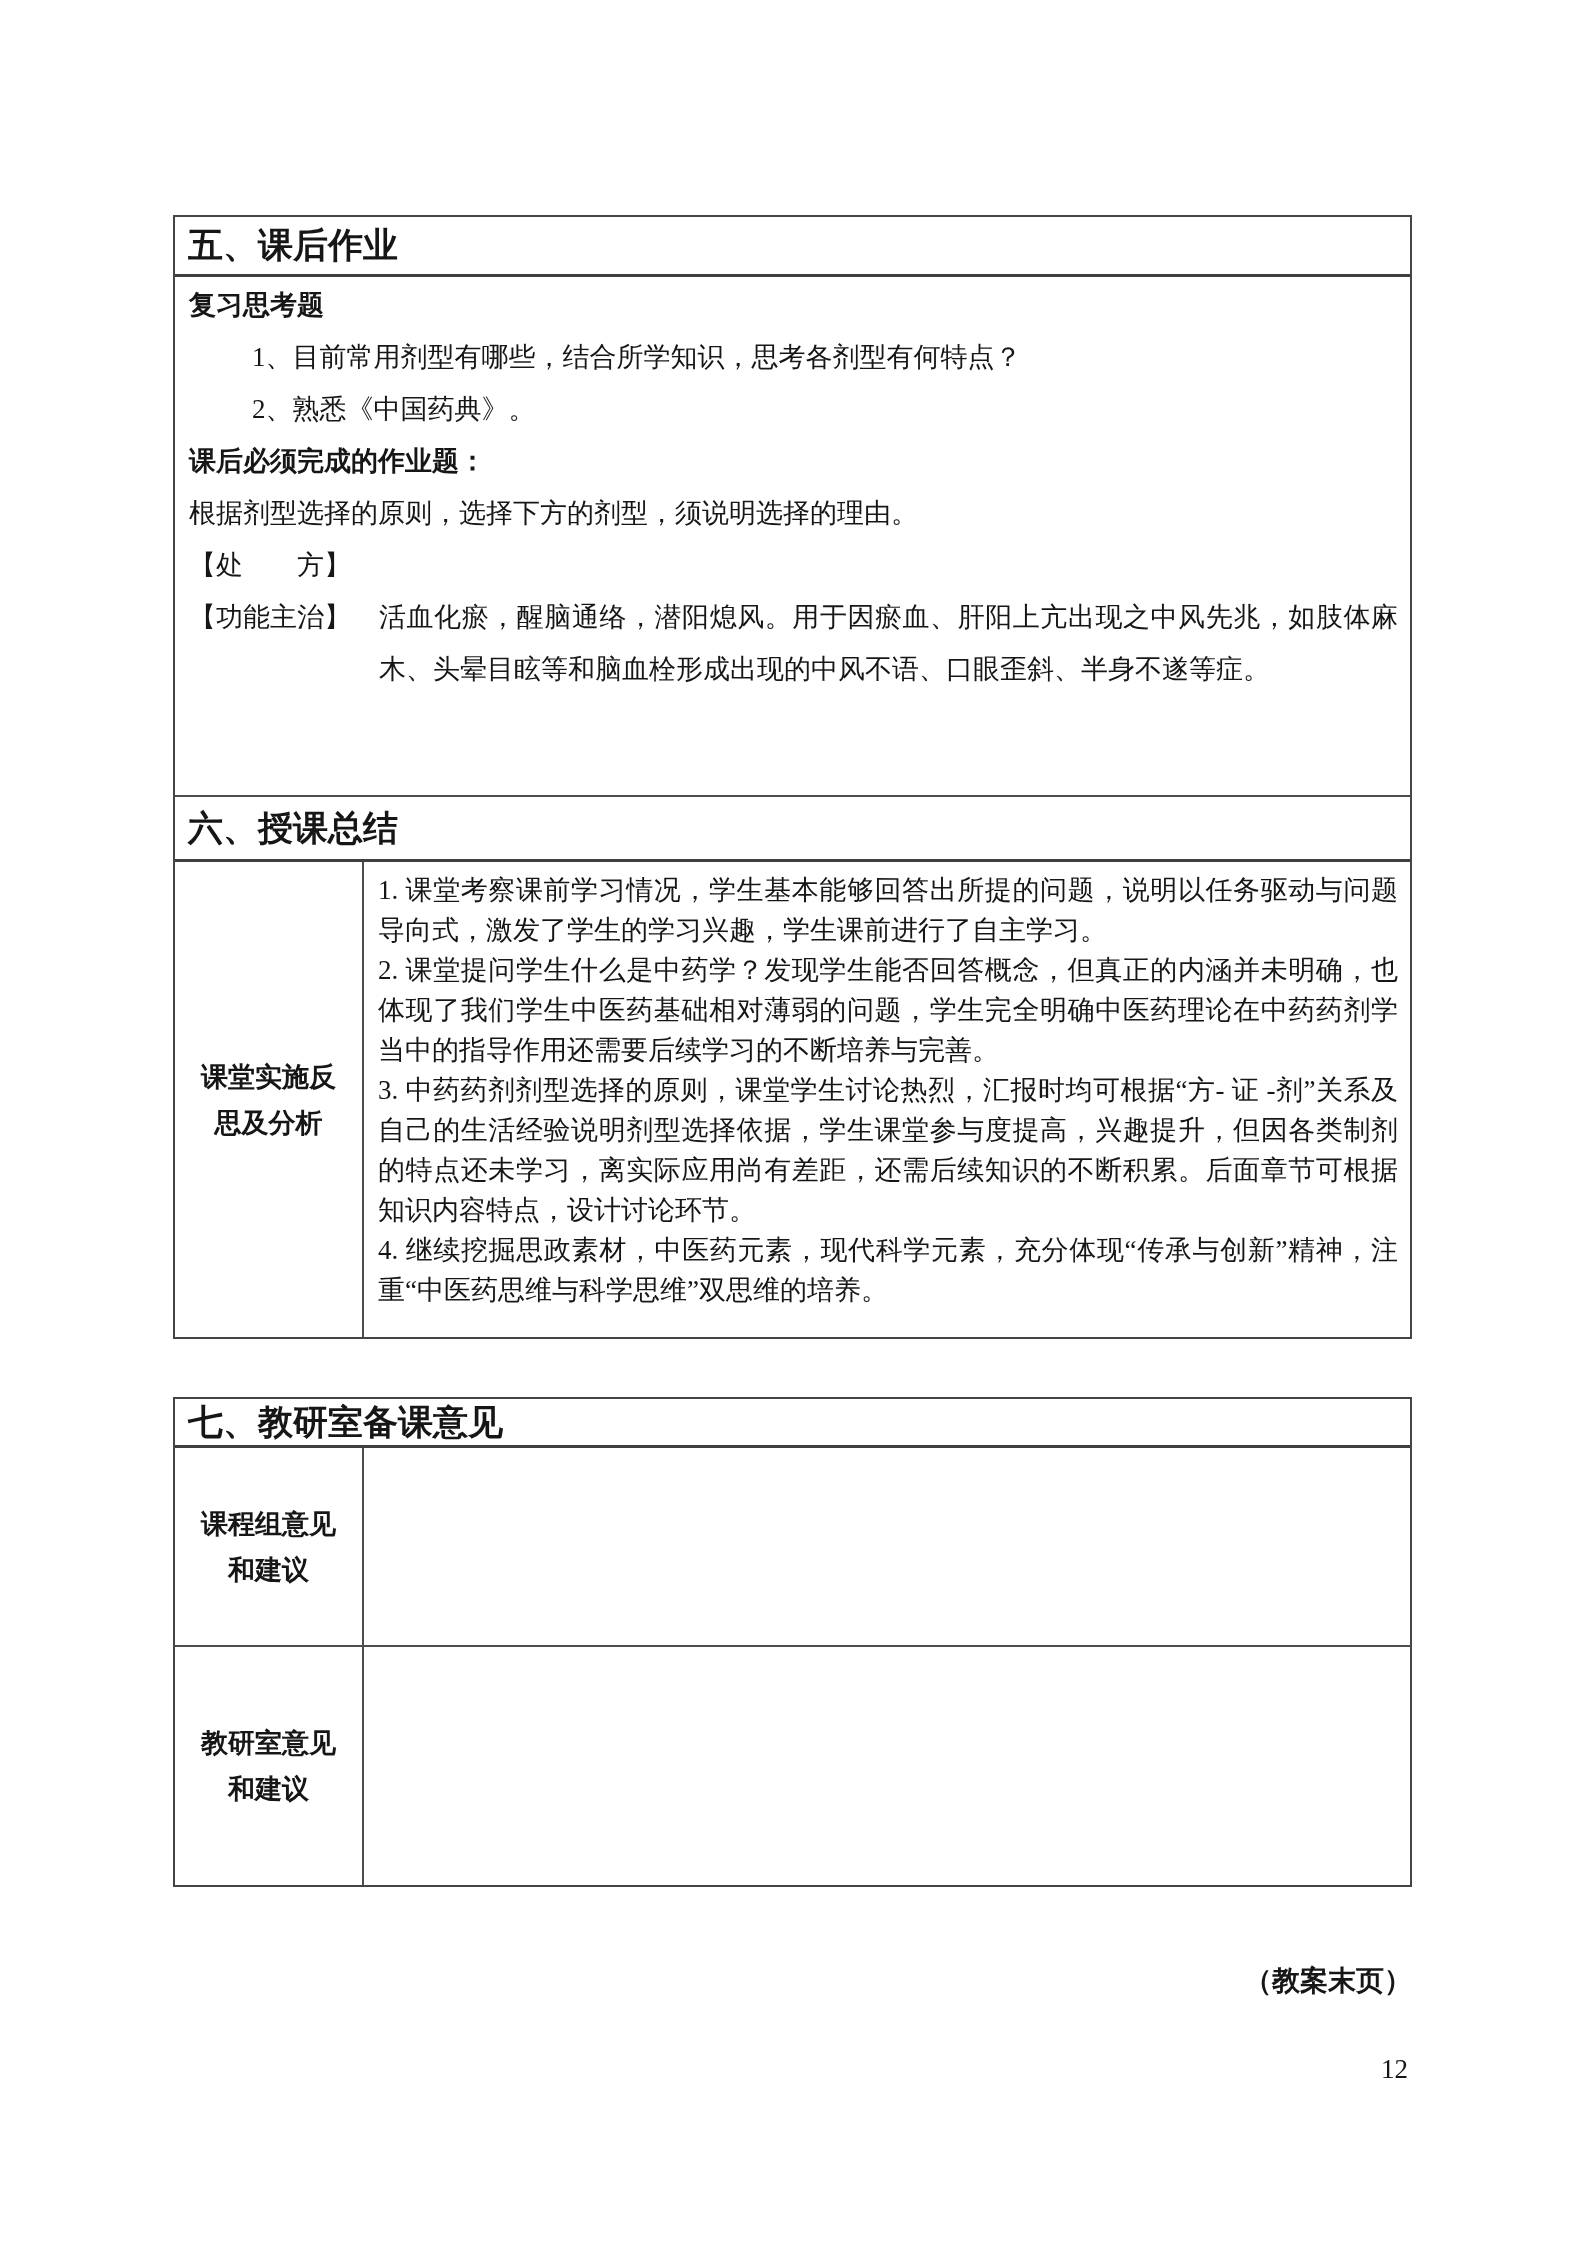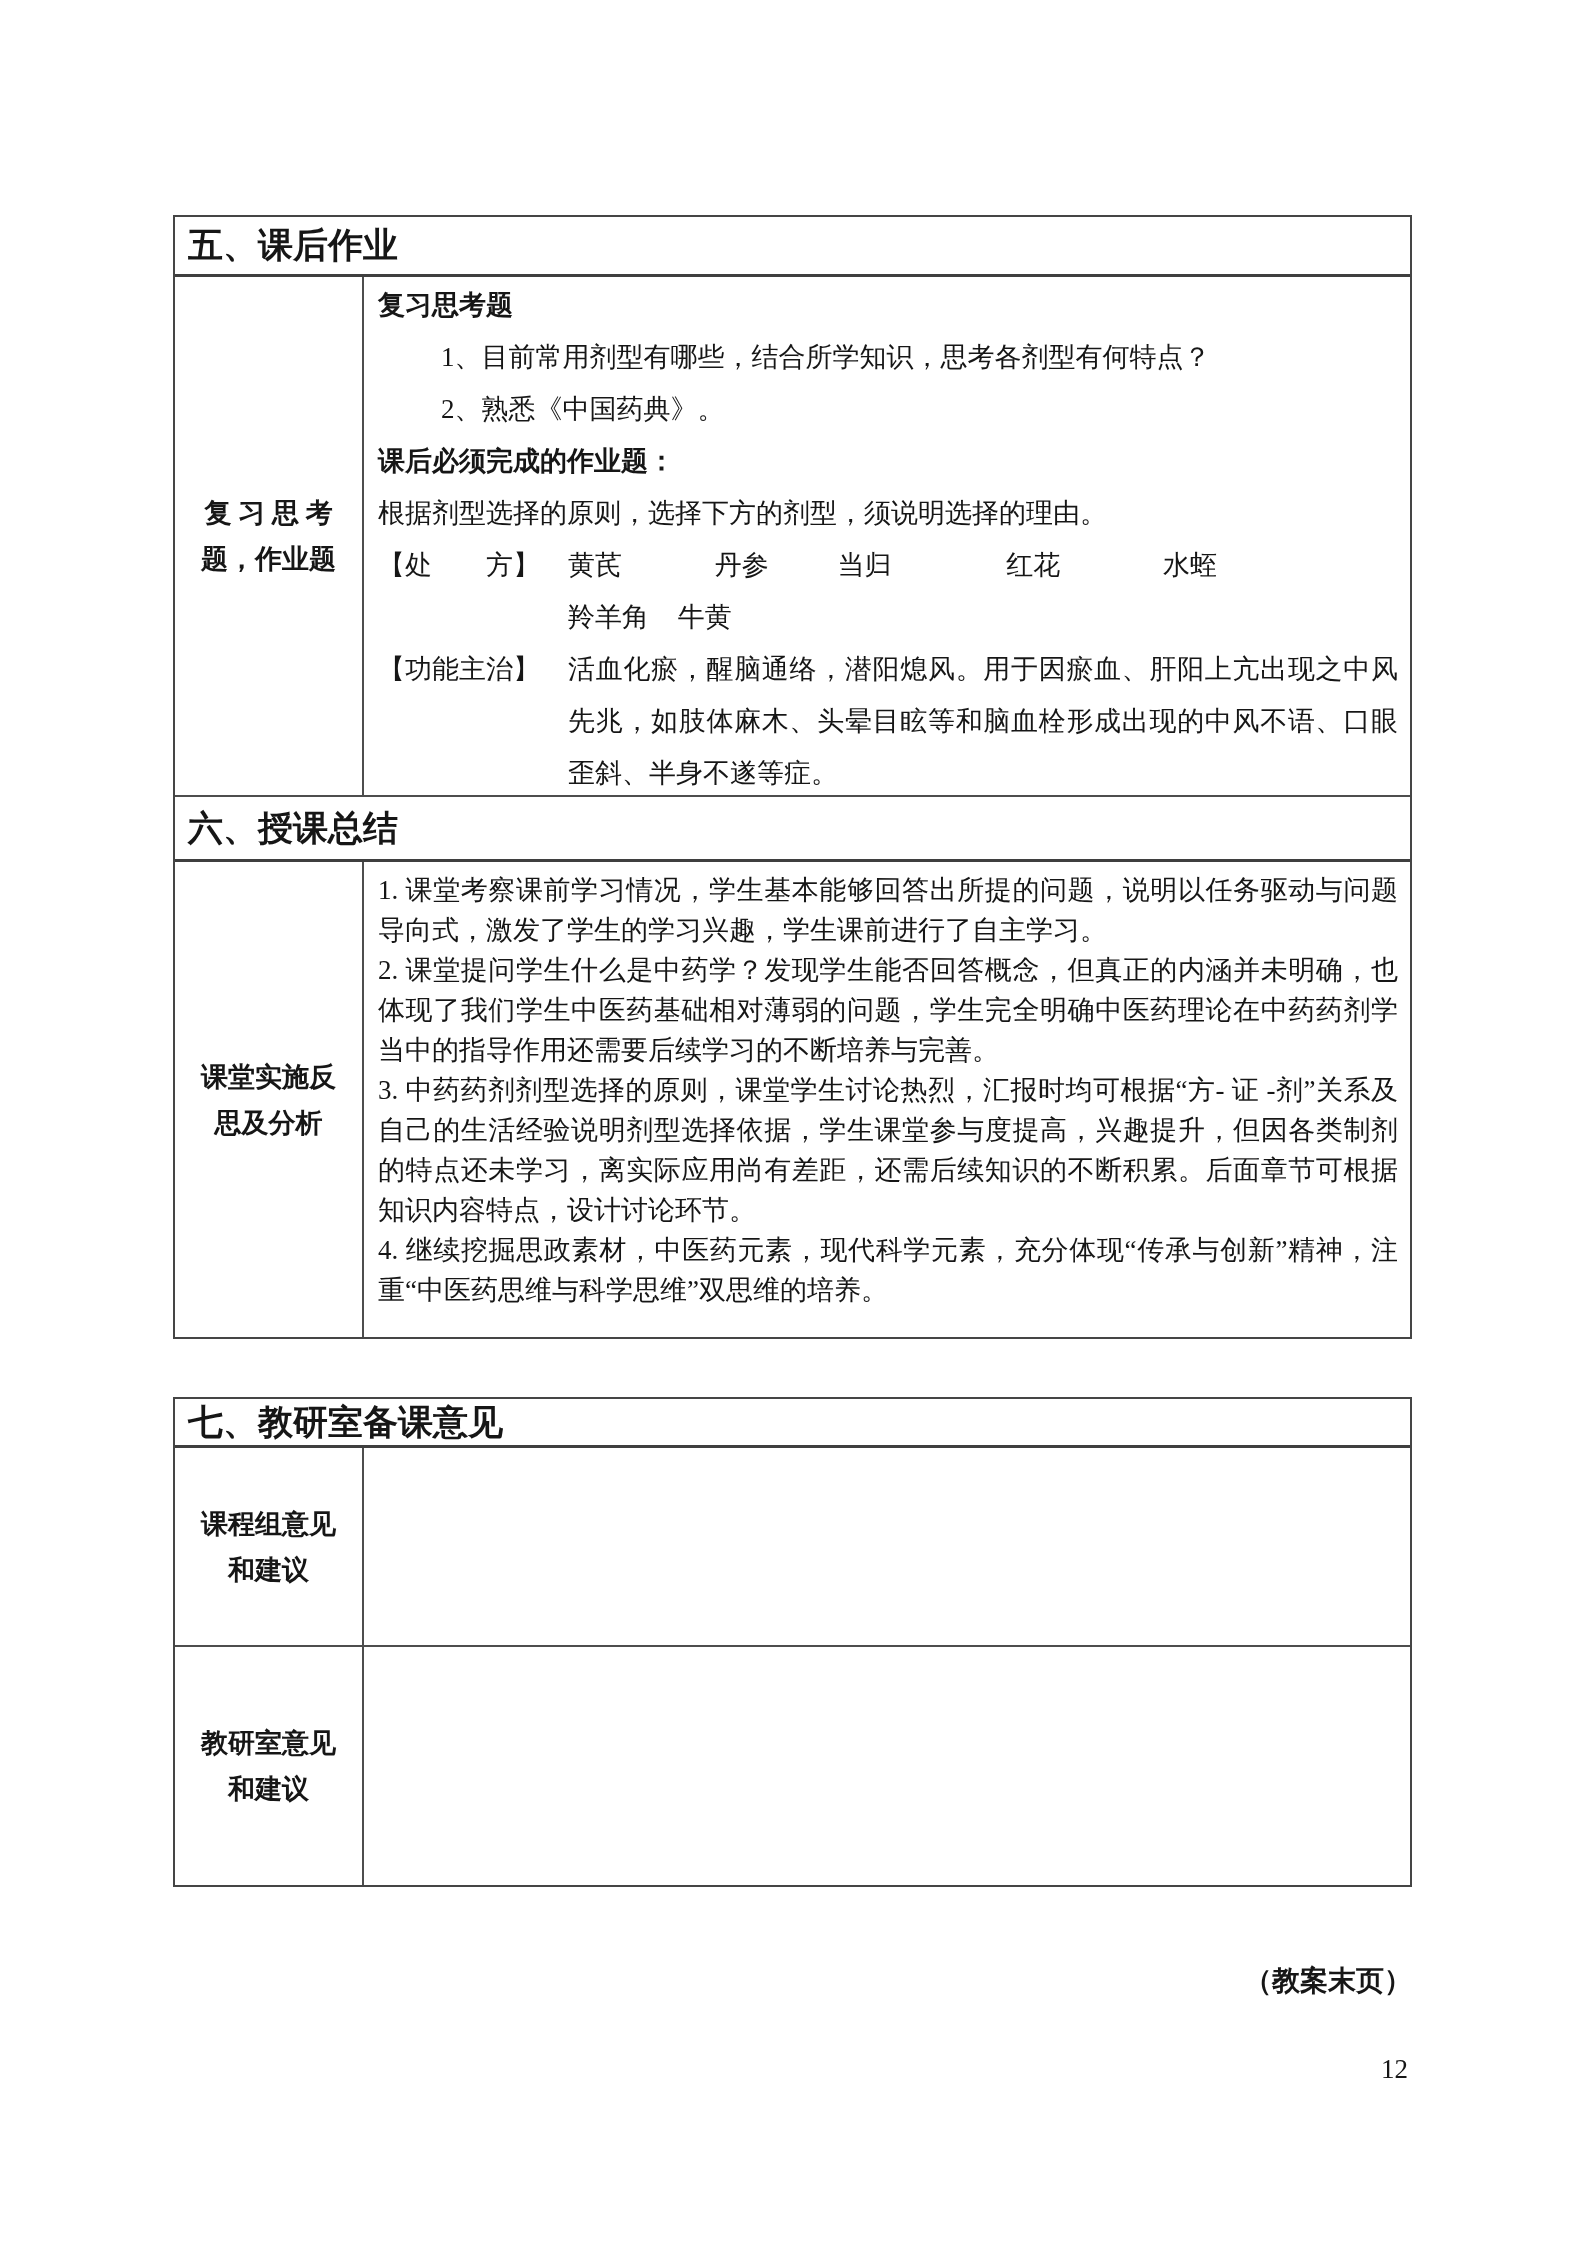--- a/index.html
+++ b/index.html
@@ -97,46 +97,29 @@
 </head>
 <body>
 
 <div class="page">
 
   <div class="doc-table" style="top:215px;">
 
     <div class="t-row sec-header" style="height:57px;">五、课后作业</div>
 
     <div class="t-row thick-top" style="height:521px;">
-      <div class="label-col">
-        <div>复 习 思 考</div>
-        <div>题，作业题</div>
-      </div>
       <div class="content-col s5-content">
         <div class="bold-line">复习思考题</div>
         <div class="num-item">1、目前常用剂型有哪些，结合所学知识，思考各剂型有何特点？</div>
         <div class="num-item">2、熟悉《中国药典》。</div>
         <div class="bold-line">课后必须完成的作业题：</div>
         <div>根据剂型选择的原则，选择下方的剂型，须说明选择的理由。</div>
 
         <div class="hang">
           <div class="hang-label">【处　　方】</div>
-          <div class="hang-body">
-            <div class="rx-row1">
-              <span>黄芪</span>
-              <span>丹参</span>
-              <span>当归</span>
-              <span>红花</span>
-              <span>水蛭</span>
-            </div>
-            <div class="rx-row2">
-              <span>羚羊角</span>
-              <span>牛黄</span>
-            </div>
-          </div>
         </div>
 
         <div class="hang">
           <div class="hang-label">【功能主治】</div>
           <div class="hang-body">活血化瘀，醒脑通络，潜阳熄风。用于因瘀血、肝阳上亢出现之中风先兆，如肢体麻木、头晕目眩等和脑血栓形成出现的中风不语、口眼歪斜、半身不遂等症。</div>
         </div>
       </div>
     </div>
 
     <div class="t-row sec-header" style="height:64px;">六、授课总结</div>

